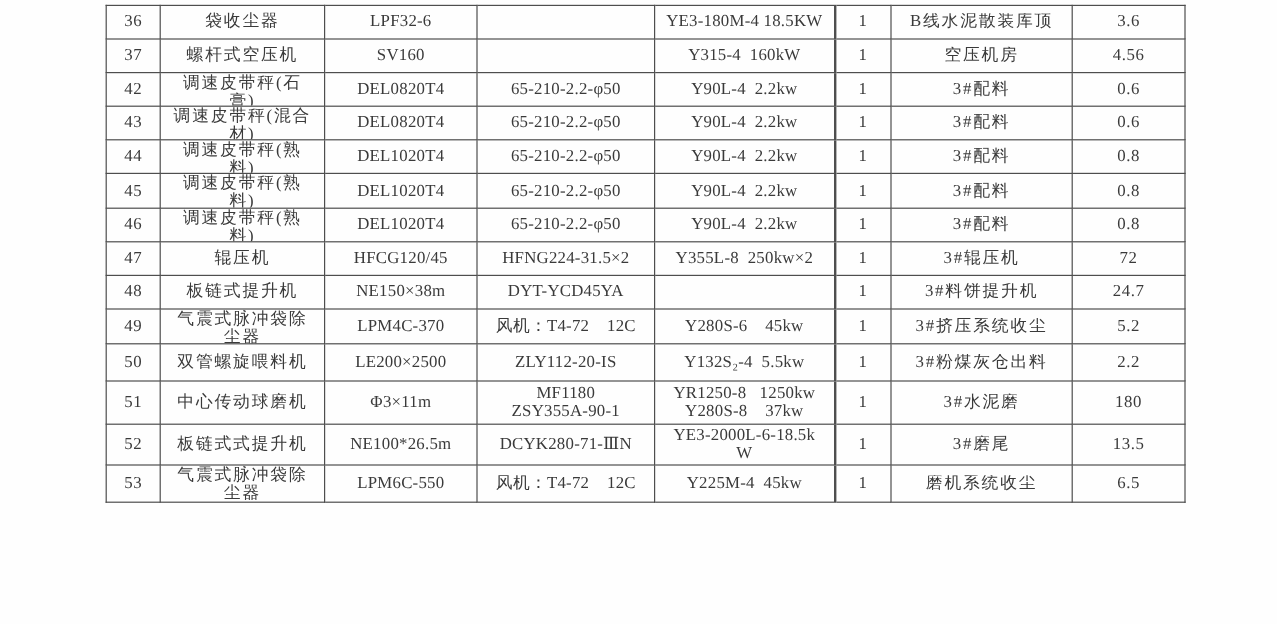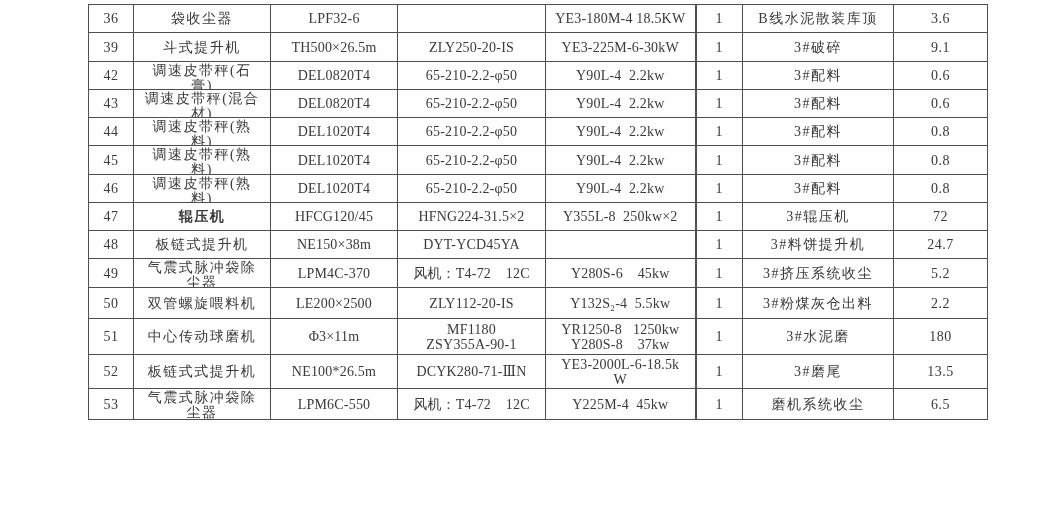--- a/index.html
+++ b/index.html
@@ -86,44 +86,44 @@
           <td class="col-qty">
             <div class="cell num">1</div>
           </td>
           <td class="col-location">
             <div class="cell cjk">B线水泥散装库顶</div>
           </td>
           <td class="col-power">
             <div class="cell num">3.6</div>
           </td>
         </tr>
-        <tr style="height: 28px;">
-          <td class="col-no">
-            <div class="cell num">39</div>
-          </td>
-          <td class="col-name">
-            <div class="cell cjk name-flex" style="height: 28px;">斗式提升机</div>
-          </td>
-          <td class="col-model">
-            <div class="cell">TH500×26.5m</div>
-          </td>
-          <td class="col-reducer">
-            <div class="cell">ZLY250-20-IS</div>
-          </td>
-          <td class="col-motor">
-            <div class="cell">YE3-225M-6-30kW</div>
-          </td>
-          <td class="col-qty">
-            <div class="cell num">1</div>
-          </td>
-          <td class="col-location">
-            <div class="cell cjk">3#破碎</div>
-          </td>
-          <td class="col-power">
-            <div class="cell num">9.1</div>
+        <tr style="height: 27px;">
+          <td class="col-no">
+            <div class="cell num">37</div>
+          </td>
+          <td class="col-name">
+            <div class="cell cjk name-flex" style="height: 27px;">螺杆式空压机</div>
+          </td>
+          <td class="col-model">
+            <div class="cell">SV160</div>
+          </td>
+          <td class="col-reducer">
+            <div class="cell"></div>
+          </td>
+          <td class="col-motor">
+            <div class="cell">Y315-4  160kW</div>
+          </td>
+          <td class="col-qty">
+            <div class="cell num">1</div>
+          </td>
+          <td class="col-location">
+            <div class="cell cjk">空压机房</div>
+          </td>
+          <td class="col-power">
+            <div class="cell num">4.56</div>
           </td>
         </tr>
         <tr style="height: 27px;">
           <td class="col-no">
             <div class="cell num">42</div>
           </td>
           <td class="col-name">
             <div class="cell cjk name-flex clip-top" style="height: 27px;">调速皮带秤(石
 膏)</div>
           </td>
@@ -252,21 +252,21 @@
           </td>
           <td class="col-power">
             <div class="cell num">0.8</div>
           </td>
         </tr>
         <tr style="height: 27px;">
           <td class="col-no">
             <div class="cell num">47</div>
           </td>
           <td class="col-name">
-            <div class="cell cjk name-flex" style="height: 27px; font-weight: bold;">辊压机</div>
+            <div class="cell cjk name-flex" style="height: 27px;">辊压机</div>
           </td>
           <td class="col-model">
             <div class="cell">HFCG120/45</div>
           </td>
           <td class="col-reducer">
             <div class="cell">HFNG224-31.5×2</div>
           </td>
           <td class="col-motor">
             <div class="cell">Y355L-8  250kw×2</div>
           </td>

